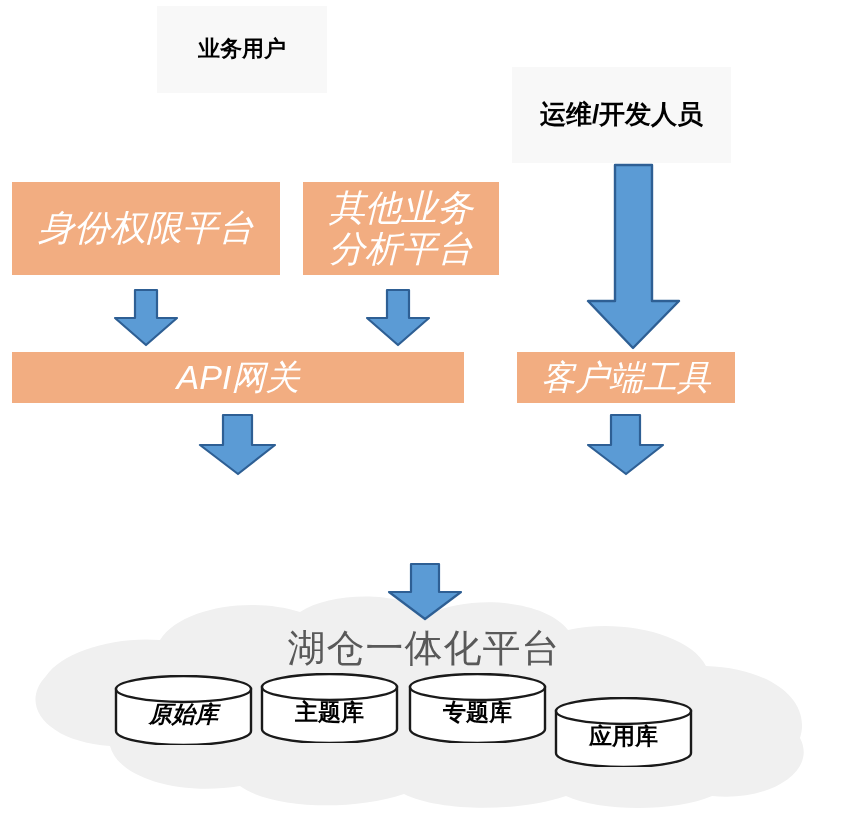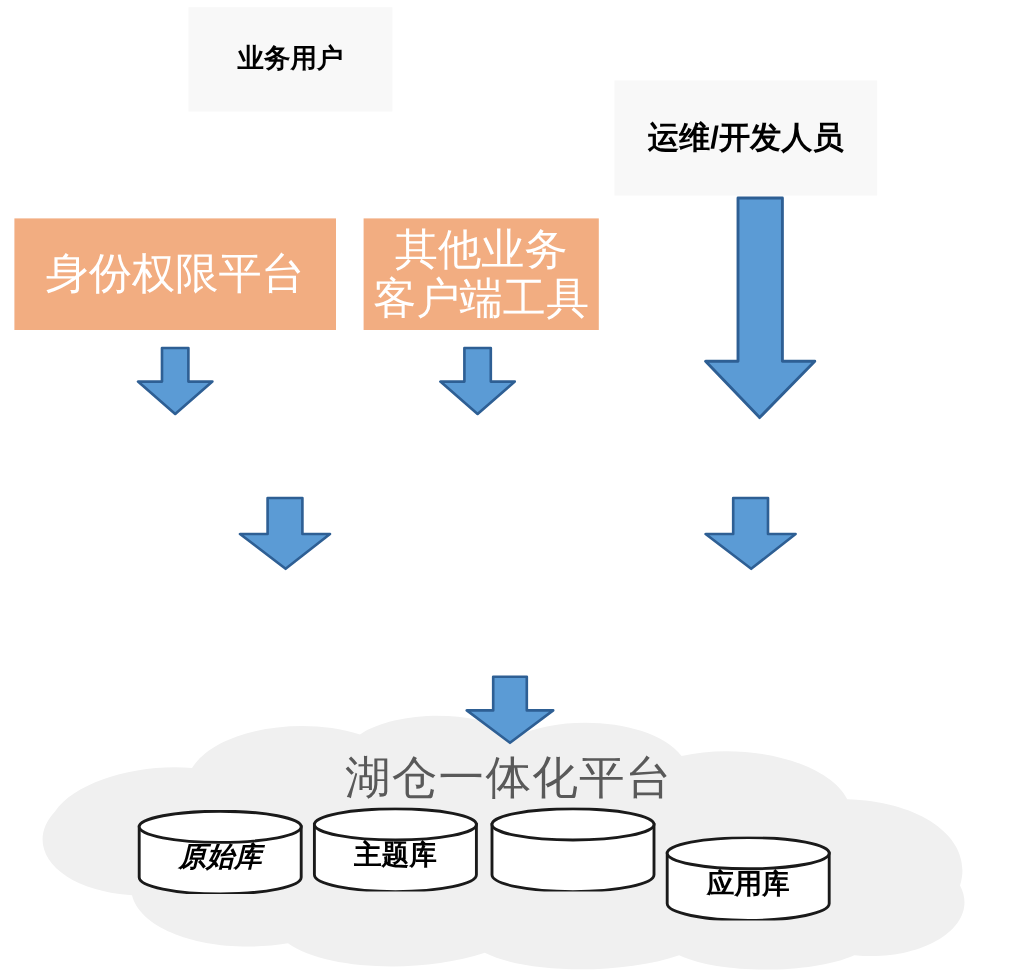--- a/index.html
+++ b/index.html
@@ -33,20 +33,21 @@
     color: #000000;
     font-weight: bold;
     text-align: center;
   }
 
   
   .orange-box {
     background: #f2ad81;
     color: #ffffff;
     font-weight: 400;
+    font-style: italic;
   }
 
   
   .navy-bar {
     background: #2e4c8a;
     color: #ffffff;
     font-weight: 400;
     letter-spacing: 1px;
   }
 
@@ -124,24 +125,30 @@
   <div class="node actor-box" style="left:512px; top:67px; width:219px; height:96px; font-size:26px;">
     <span>运维/开发人员</span>
   </div>
 
   <div class="node orange-box" style="left:12px; top:182px; width:268px; height:93px; font-size:36px;">
     <span>身份权限平台</span>
   </div>
 
   <div class="node orange-box" style="left:303px; top:182px; width:196px; height:93px; font-size:36px; white-space:pre-line;">
     <span>其他业务
-客户端工具</span>
-  </div>
-
-
+分析平台</span>
+  </div>
+
+  <div class="node orange-box" style="left:12px; top:352px; width:452px; height:51px; font-size:34px;">
+    <span>API网关</span>
+  </div>
+
+  <div class="node orange-box" style="left:517px; top:352px; width:218px; height:51px; font-size:34px;">
+    <span>客户端工具</span>
+  </div>
 
 
   <div class="arrow" style="left:111px; top:288px;">
     <svg width="70" height="60" viewBox="0 0 70 60" xmlns="http://www.w3.org/2000/svg">
       <polygon points="24,2 46,2 46,30 66,30 35,57 4,30 24,30" fill="#5b9bd5" stroke="#2e5f94" stroke-width="2.2" stroke-linejoin="round"></polygon>
     </svg>
   </div>
 
   <div class="arrow" style="left:363px; top:288px;">
     <svg width="70" height="60" viewBox="0 0 70 60" xmlns="http://www.w3.org/2000/svg">
@@ -189,20 +196,21 @@
       <ellipse cx="71.5" cy="14" rx="67.5" ry="13" fill="#ffffff" stroke="#1a1a1a" stroke-width="2.4"></ellipse>
     </svg>
     <div class="cyl-label">主题库</div>
   </div>
 
   <div class="cylinder" style="left:406px; top:673px;">
     <svg class="cyl-svg" width="143" height="70" viewBox="0 0 143 70" xmlns="http://www.w3.org/2000/svg">
       <path d="M4 14 L4 56 A 67.5 14 0 0 0 139 56 L139 14 Z" fill="#ffffff" stroke="#1a1a1a" stroke-width="2.4"></path>
       <ellipse cx="71.5" cy="14" rx="67.5" ry="13" fill="#ffffff" stroke="#1a1a1a" stroke-width="2.4"></ellipse>
     </svg>
+    <div class="cyl-label">专题库</div>
   </div>
 
   <div class="cylinder" style="left:552px; top:697px;">
     <svg class="cyl-svg" width="143" height="70" viewBox="0 0 143 70" xmlns="http://www.w3.org/2000/svg">
       <path d="M4 14 L4 56 A 67.5 14 0 0 0 139 56 L139 14 Z" fill="#ffffff" stroke="#1a1a1a" stroke-width="2.4"></path>
       <ellipse cx="71.5" cy="14" rx="67.5" ry="13" fill="#ffffff" stroke="#1a1a1a" stroke-width="2.4"></ellipse>
     </svg>
     <div class="cyl-label">应用库</div>
   </div>
 

